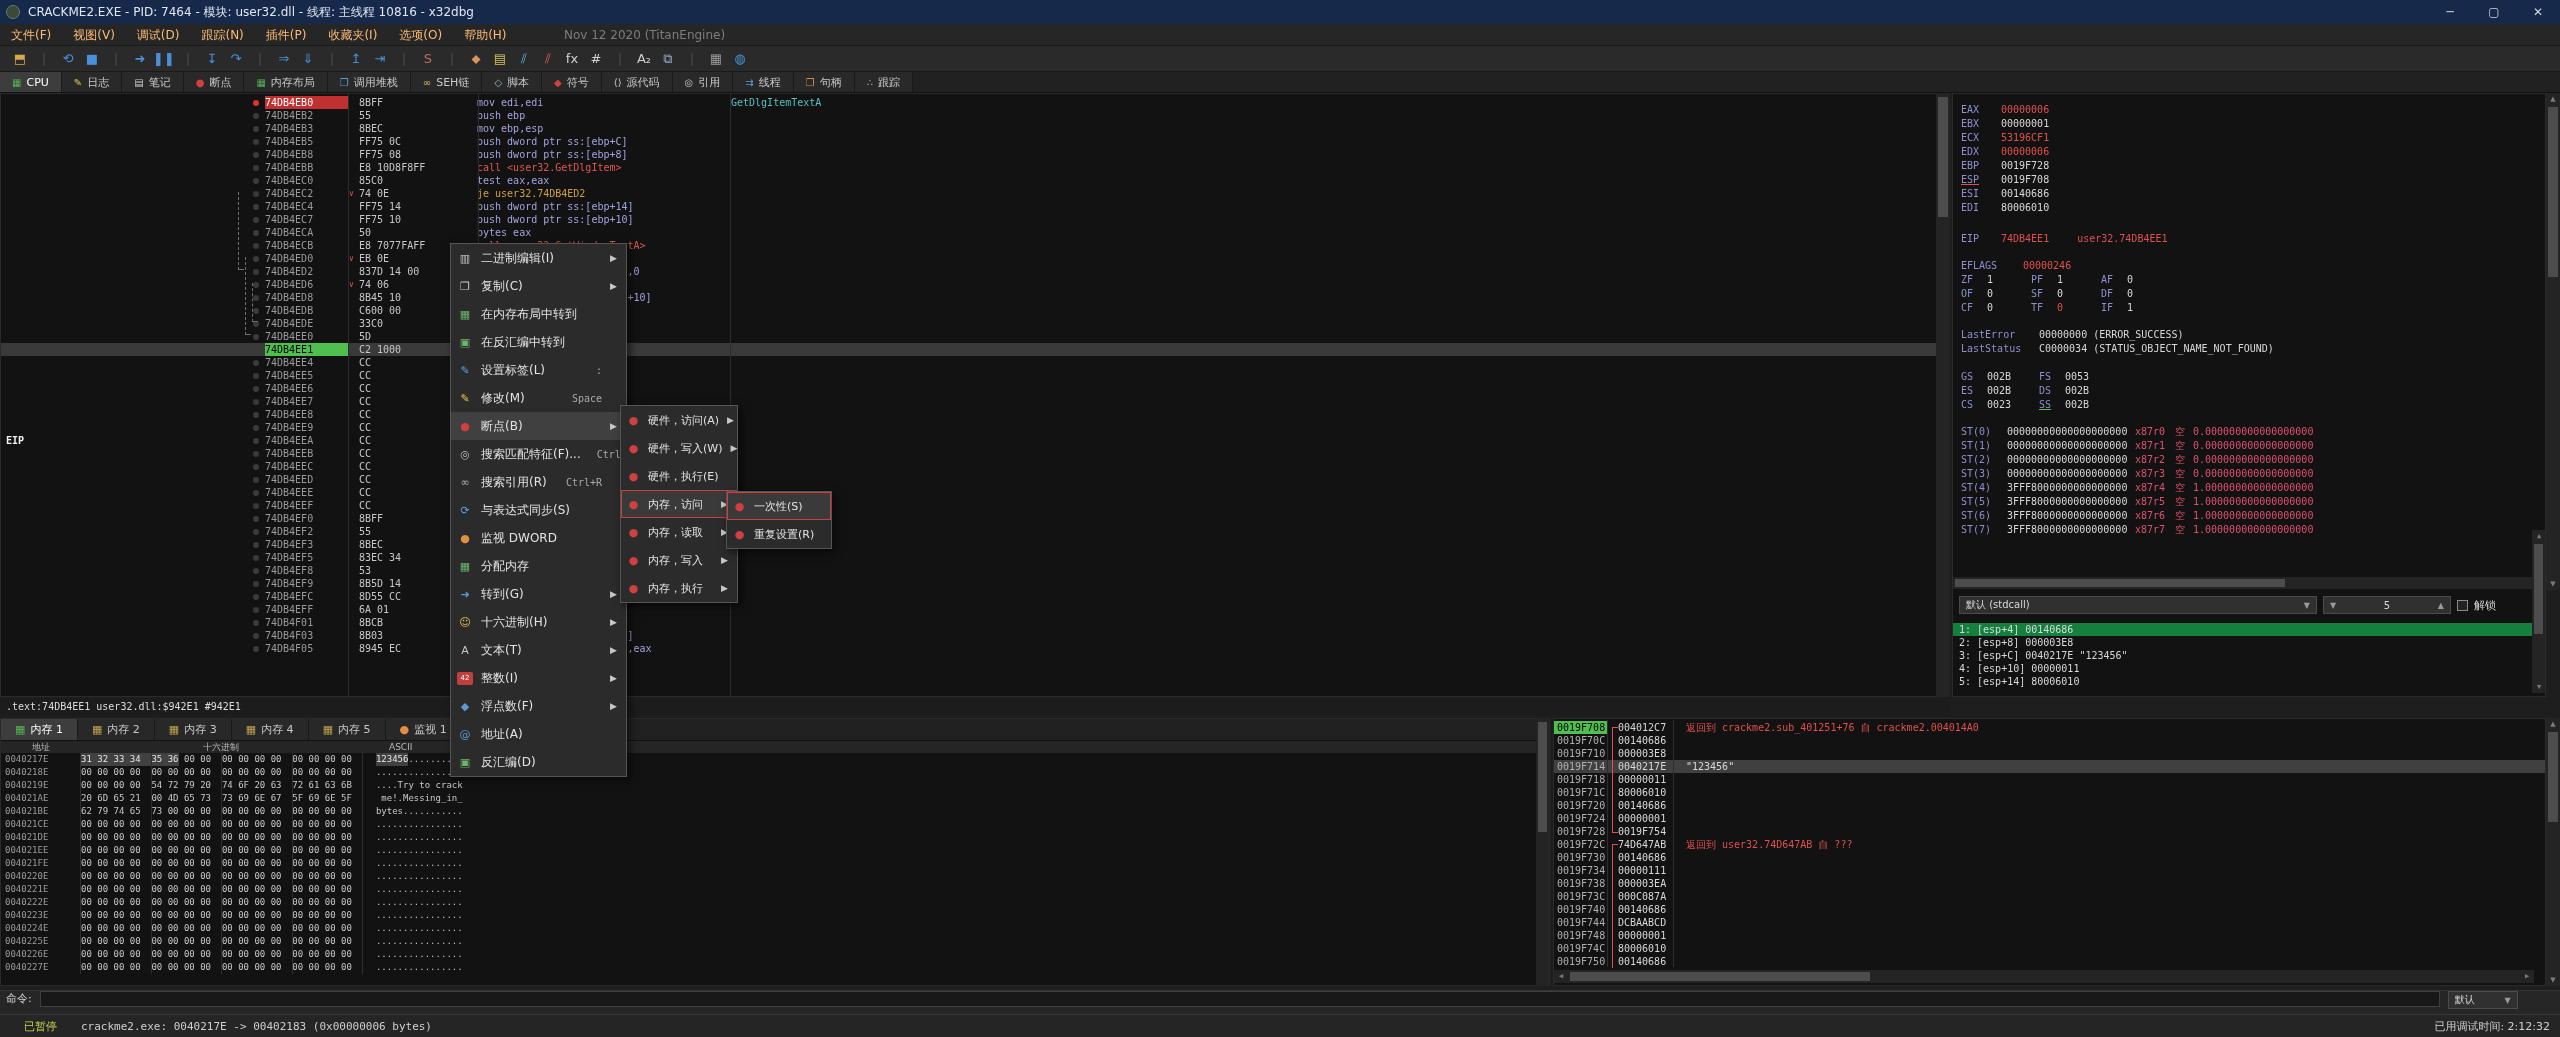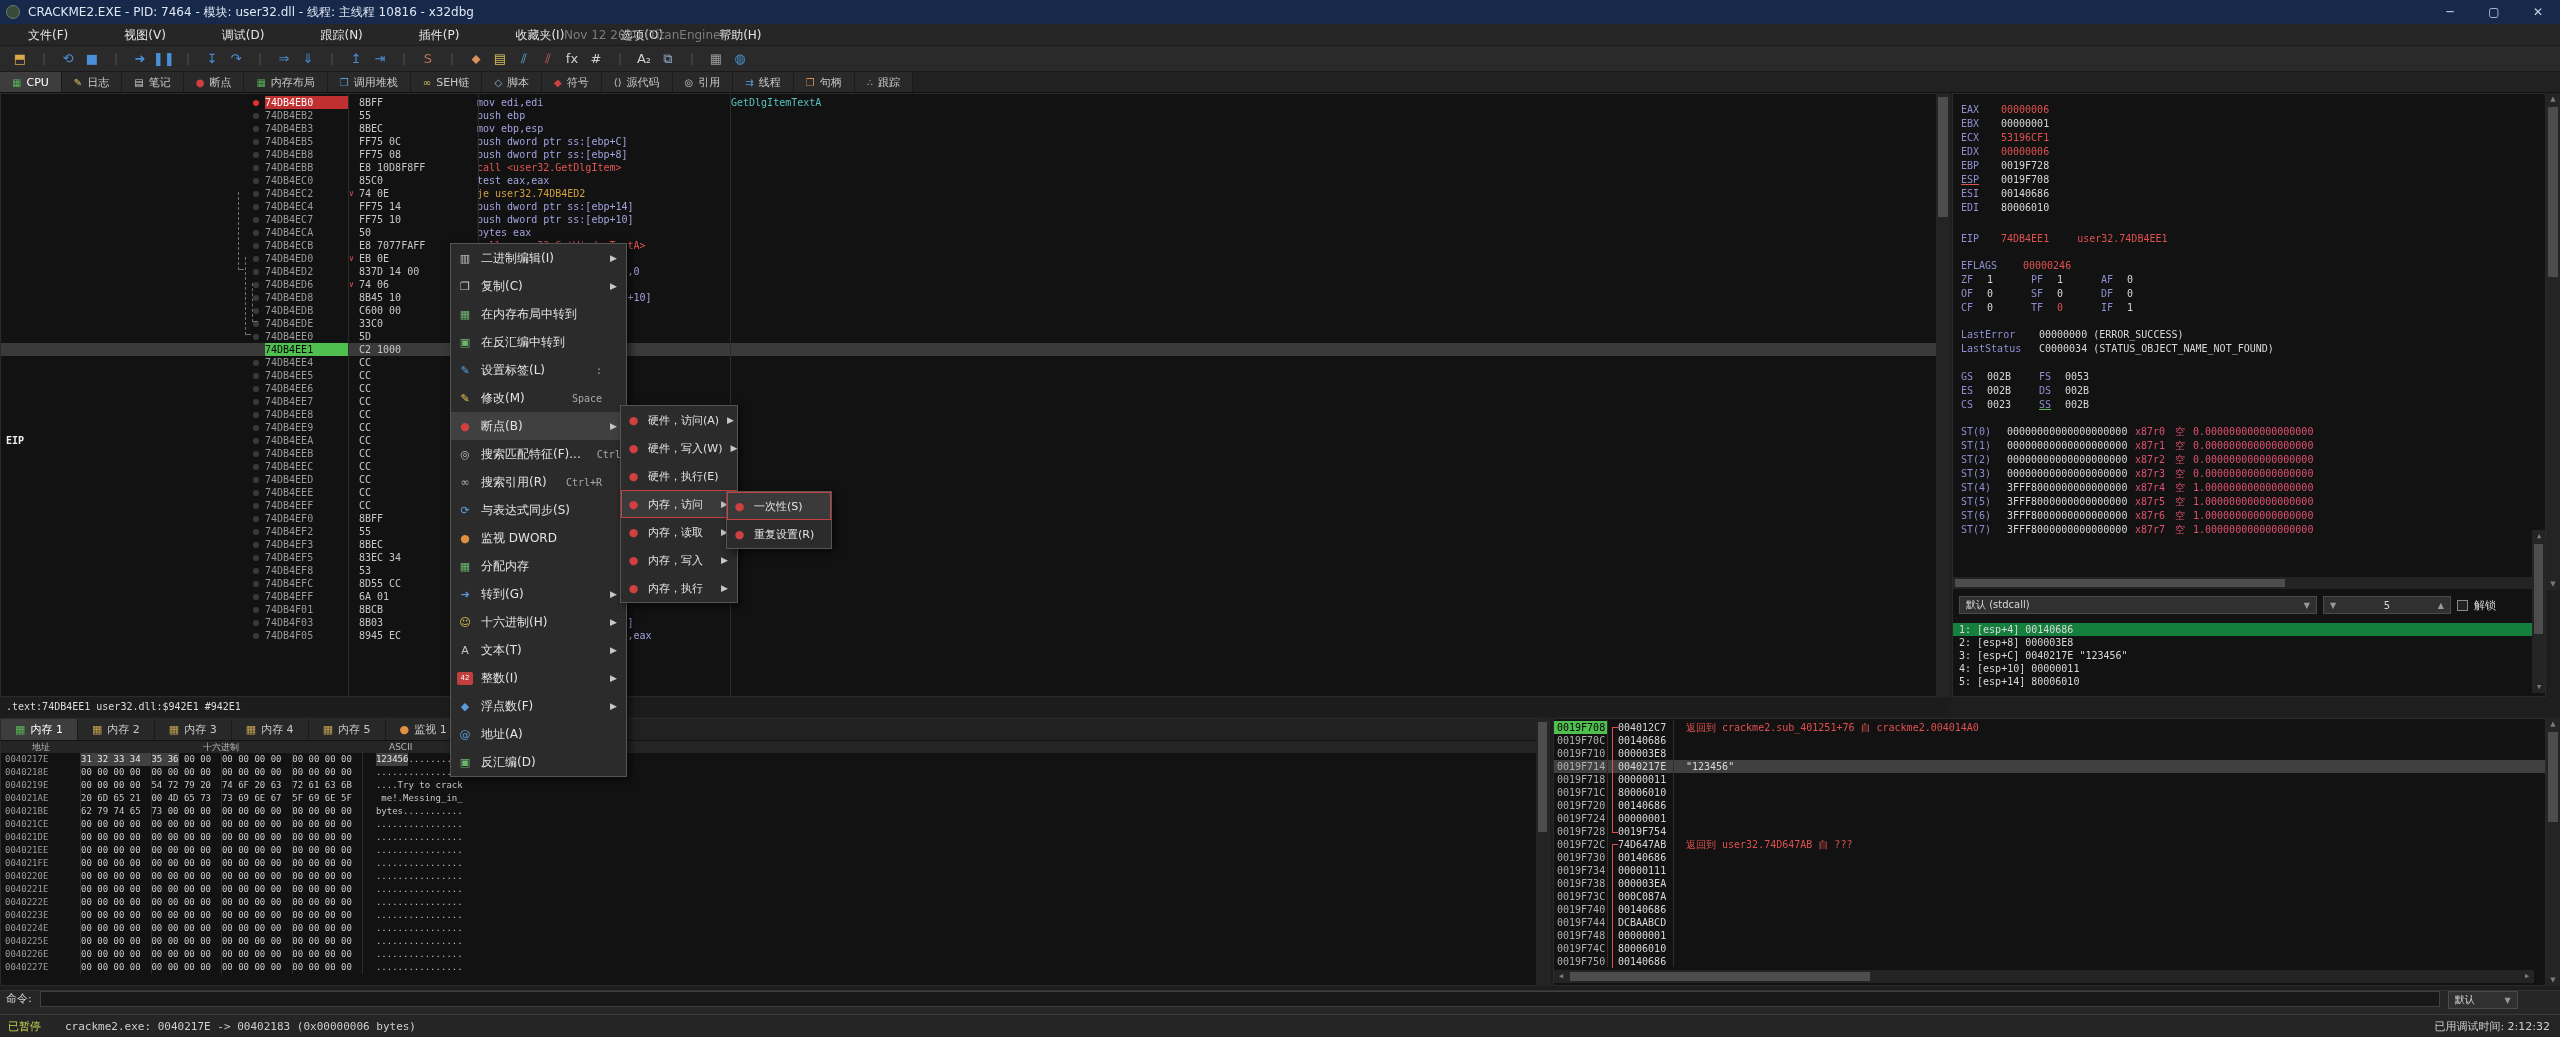--- a/index.html
+++ b/index.html
@@ -5,21 +5,21 @@
 *{margin:0;padding:0;box-sizing:border-box}
 html,body{width:2560px;height:1037px;background:#1e1e1e;font-family:"DejaVu Sans",sans-serif;overflow:hidden;position:relative;color:#d0d0d0}
 .abs{position:absolute}
 
 #titlebar{left:0;top:0;width:2560px;height:24px;background:#16294a;display:flex;align-items:center;padding-left:6px}
 #titlebar .appicon{width:14px;height:14px;border-radius:50%;background:#3a4a3a;border:1px solid #6a7a6a;margin-right:8px}
 #titlebar .title{font-size:12px;color:#dfe6f2}
 #winbtns{position:absolute;right:0;top:0;height:24px;display:flex}
 #winbtns span{width:44px;text-align:center;line-height:24px;font-size:12px;color:#cdd6e6}
 #menubar{left:0;top:24px;width:2560px;height:22px;background:#262626;display:flex;align-items:center;border-bottom:1px solid #1a1a1a}
-#menubar .mitem{font-size:12px;color:#e5e5e5;padding:0 28px;line-height:22px}
+#menubar .mitem{font-size:12px;color:#fdba74;padding:0 11px;line-height:22px}
 #toolbar{left:0;top:46px;width:2560px;height:26px;background:#2a2a2b;display:flex;align-items:center;padding-left:8px;border-bottom:1px solid #1a1a1a}
 #toolbar .ticon{font-size:13px;width:24px;text-align:center;line-height:24px}
 #tabbar{left:0;top:72px;width:2560px;height:21px;background:#212121;display:flex;border-bottom:1px solid #111}
 .tab{display:flex;align-items:center;gap:5px;padding:0 12px;font-size:11px;color:#c8c8c8;background:#292929;border-right:1px solid #1a1a1a}
 .tab[data-active="1"]{background:#3d3d3d;color:#fff}
 .tab .tico{font-size:10px}
 
 #disasm{left:0;top:93px;width:1950px;height:604px;background:#121212;border:1px solid #2a2a2a;overflow:hidden}
 #disasm .drow{display:flex;height:13px;line-height:13px;font-size:10px;white-space:pre;padding-left:246px}
 #disasm .drow[data-sel="1"]{background:#3a3a3a}
@@ -104,21 +104,21 @@
 .m-hs:empty{background:none}
 .m-hr{color:#c8c8c8}
 .m-as{color:#e8e8e8;background:#414141;margin-left:24px}
 .m-as:empty{background:none;margin-left:24px}
 .m-ar{color:#c8c8c8}
 .mrow .m-as:empty + .m-ar{margin-left:0}
 
 #cmdrow{left:0;top:990px;width:2560px;height:24px;background:#262626;display:flex;align-items:flex-start;padding:0 6px;gap:8px;border-top:1px solid #333}
 #cmdrow .cmdlab{font-size:11px;color:#d8d8d8}
 #cmdinput{width:2400px;height:16px;background:#181818;border:1px solid #3f3f3f}
-#statusbar{left:0;top:1014px;width:2560px;height:23px;background:#252525;border-top:1px solid #3a3a3a;display:flex;align-items:center;padding:0 8px;gap:24px}
+#statusbar{left:0;top:1014px;width:2560px;height:23px;background:#252525;border-top:1px solid #3a3a3a;display:flex;align-items:center;padding:0 24px;gap:24px}
 #statusbar .state{font-size:11px;color:#c8d44e}
 #statusbar .stext{font-size:11px;color:#cfcfcf;font-family:"DejaVu Sans Mono",monospace}
 #statusbar .sright{position:absolute;right:10px;font-size:11px;color:#cfcfcf}
 
 .menu{background:#2b2b2c;border:1px solid #555;box-shadow:3px 3px 8px rgba(0,0,0,.6);z-index:40}
 .menuitem{height:28px;display:flex;align-items:center;padding:0 6px;gap:8px}
 .menuitem[data-hl="1"]{background:#404040}
 .menuitem[data-boxed="1"]{outline:1px solid #c84040;outline-offset:-1px;background:#3a3a3a}
 .mico{width:16px;text-align:center;font-size:11px;flex:none}
 .mlab{font-size:12px;color:#e2e2e2;white-space:nowrap;flex:1}
@@ -539,20 +539,28 @@
         <span class="c-bytes">83EC 34</span>
         <span class="c-instr">sub esp,34</span>
         <span class="c-com"></span>
       </div>
       <div class="drow" data-k="n">
         <span class="c-dot"><i></i></span>
         <span class="c-addr">74DB4EF8</span>
         <span class="c-mark">∨</span>
         <span class="c-bytes">53</span>
         <span class="c-instr">push ebx</span>
+        <span class="c-com"></span>
+      </div>
+      <div class="drow" data-k="n">
+        <span class="c-dot"><i></i></span>
+        <span class="c-addr">74DB4EF9</span>
+        <span class="c-mark">∨</span>
+        <span class="c-bytes">8B5D 14</span>
+        <span class="c-instr">mov ebx,dword ptr ss:[ebp+14]</span>
         <span class="c-com"></span>
       </div>
       <div class="drow" data-k="n">
         <span class="c-dot"><i></i></span>
         <span class="c-addr">74DB4EFC</span>
         <span class="c-mark">∨</span>
         <span class="c-bytes">8D55 CC</span>
         <span class="c-instr">lea edx,dword ptr ss:[ebp-34]</span>
         <span class="c-com"></span>
       </div>

